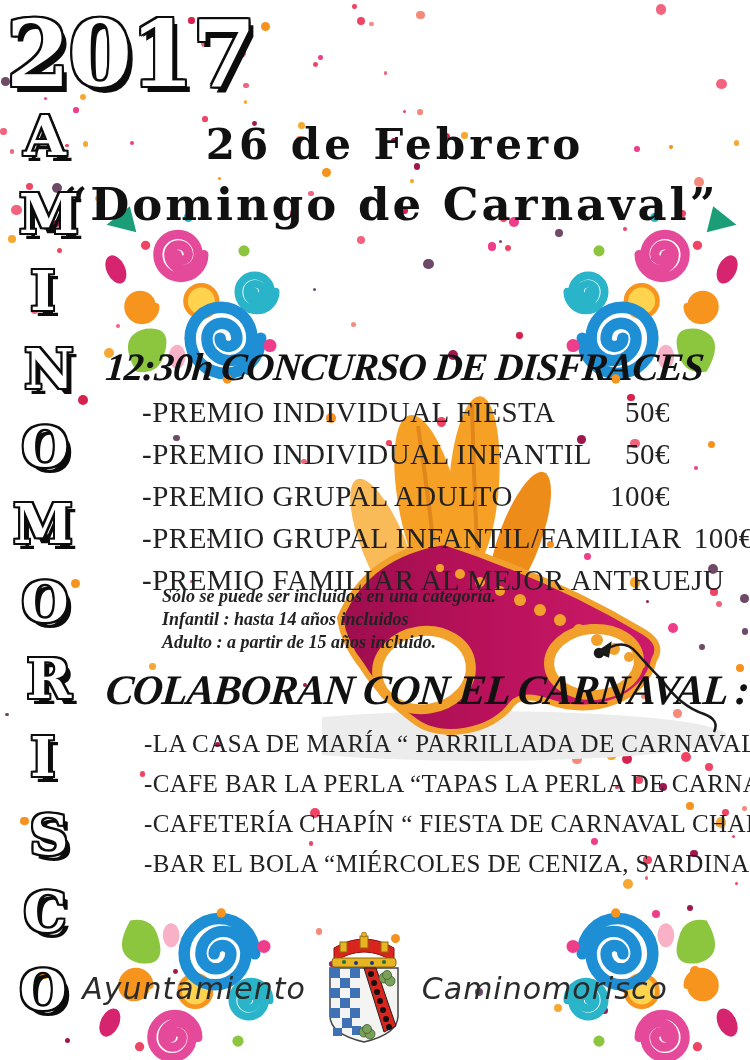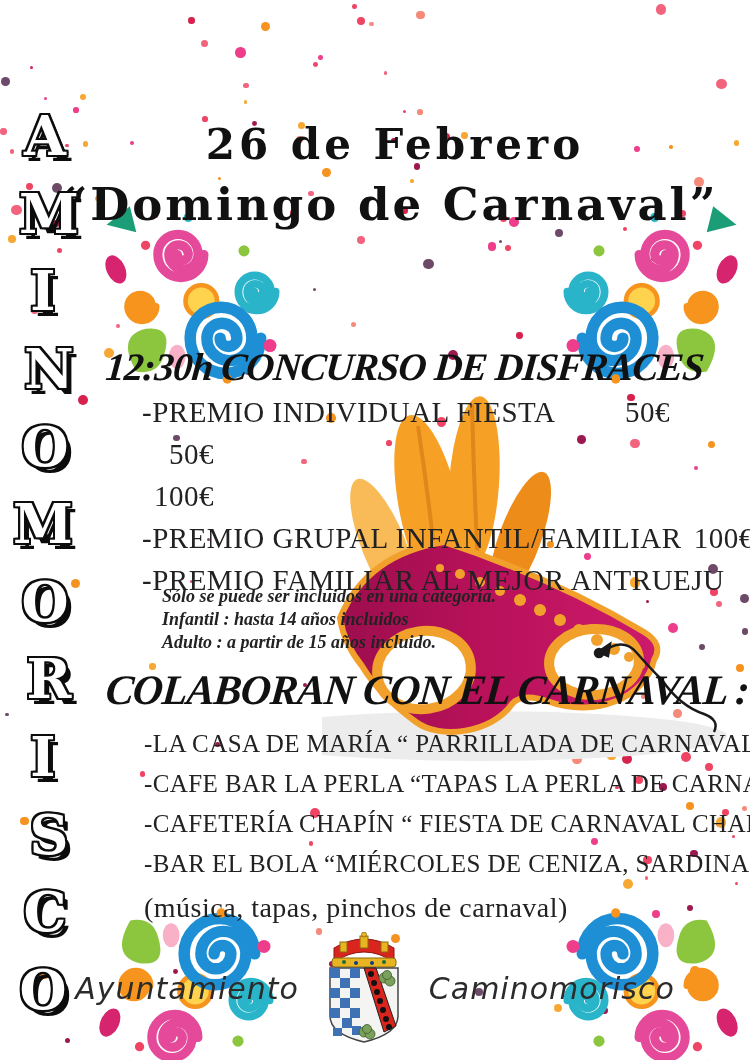--- a/index.html
+++ b/index.html
@@ -71,21 +71,21 @@
     height:40px;font-size:25px;color:#222;letter-spacing:.4px;
     font-family:"Liberation Serif",serif;white-space:nowrap;
   }
   .collab-footnote{
     margin-top:2px;font-size:28px;color:#222;letter-spacing:.5px;
     font-family:"Liberation Serif",serif;
   }
   
   .footer-row{
     position:absolute;left:0;right:0;top:928px;height:120px;z-index:3;
-    display:flex;justify-content:center;align-items:center;gap:21px;
+    display:flex;justify-content:center;align-items:center;gap:14px;
   }
   .footer-word{
     font-family:"DejaVu Sans",sans-serif;font-style:italic;
     font-size:30px;color:#2b2b2b;letter-spacing:1px;
   }
   
   .ornament{position:absolute;z-index:1;}
   #mask-art{position:absolute;left:322px;top:386px;z-index:2;}
   .confetti-dot{position:absolute;border-radius:50%;z-index:1;}
 </style>
@@ -259,20 +259,21 @@
     <div class="confetti-dot" style="left: 25.9731px; top: 182.873px; width: 6.92475px; height: 6.92475px; background: rgb(239, 68, 100);"></div>
     <div class="confetti-dot" style="left: 391.115px; top: 933.54px; width: 9.22159px; height: 9.22159px; background: rgb(246, 146, 30);"></div>
     <div class="confetti-dot" style="left: 699.222px; top: 643.989px; width: 5.78685px; height: 5.78685px; background: rgb(109, 74, 104);"></div>
     <div class="confetti-dot" style="left: 5.39002px; top: 712.616px; width: 3.86836px; height: 3.86836px; background: rgb(109, 74, 104);"></div>
     <div class="confetti-dot" style="left: 20.4786px; top: 816.921px; width: 8.32528px; height: 8.32528px; background: rgb(246, 146, 30);"></div>
     <div class="confetti-dot" style="left: 289.798px; top: 209.015px; width: 8.13797px; height: 8.13797px; background: rgb(239, 68, 100);"></div>
     <div class="confetti-dot" style="left: 53.3829px; top: 440.118px; width: 7.3716px; height: 7.3716px; background: rgb(158, 24, 80);"></div>
   </div>
 
 <div class="title-row">
+  <span class="outline-txt">2017</span>
 </div>
 
 <div class="vcol">
   <span class="outline-txt">A</span>
   <span class="outline-txt">M</span>
   <span class="outline-txt">I</span>
   <span class="outline-txt">N</span>
   <span class="outline-txt">O</span>
   <span class="outline-txt">M</span>
   <span class="outline-txt">O</span>
@@ -370,23 +371,25 @@
 </svg>
 
 <div id="contest-heading" class="script-heading">12:30h CONCURSO DE DISFRACES</div>
 
 <div class="prize-list">
   <div class="prize-row">
     <span>-PREMIO INDIVIDUAL FIESTA</span>
     <span class="prize-amount">50€</span>
   </div>
   <div class="prize-row">
+    <span>-PREMIO INDIVIDUAL INFANTIL</span>
     <span class="prize-amount">50€</span>
   </div>
   <div class="prize-row">
+    <span>-PREMIO GRUPAL ADULTO</span>
     <span class="prize-amount">100€</span>
   </div>
   <div class="prize-row">
     <span>-PREMIO GRUPAL INFANTIL/FAMILIAR</span>
     <span class="prize-amount">100€</span>
   </div>
   <div class="prize-row">
     <span>-PREMIO FAMILIAR AL MEJOR ANTRUEJU</span>
     <span class="prize-amount">50€</span>
   </div>
@@ -398,21 +401,20 @@
   <div>Adulto : a partir de 15 años incluido.</div>
 </div>
 
 <div id="collab-heading" class="script-heading">COLABORAN CON EL CARNAVAL :</div>
 
 <div class="collab-list">
   <div class="collab-row">-LA CASA DE MARÍA “ PARRILLADA DE CARNAVAL”</div>
   <div class="collab-row">-CAFE BAR LA PERLA “TAPAS LA PERLA DE CARNAVAL”</div>
   <div class="collab-row">-CAFETERÍA CHAPÍN “ FIESTA DE CARNAVAL CHAPLIN”</div>
   <div class="collab-row">-BAR EL BOLA “MIÉRCOLES DE CENIZA, SARDINADA”</div>
-  <div class="collab-footnote">(música, tapas, pinchos de carnaval)</div>
 </div>
 
 <div class="footer-row">
   <span class="footer-word">Ayuntamiento</span>
   <svg width="88" height="112" viewBox="0 0 88 112">
 
     <g>
       <path d="M 14 30 Q 44 10 74 30 L 74 16 Q 44 -2 14 16 Z" fill="#d9251d" stroke="#8a1510" stroke-width="1"></path>
       <rect x="12" y="26" width="64" height="9" rx="3" fill="#e8b421" stroke="#8a6a10" stroke-width="1"></rect>
       <rect x="40" y="4" width="8" height="12" fill="#e8b421" stroke="#8a6a10" stroke-width="1"></rect>

